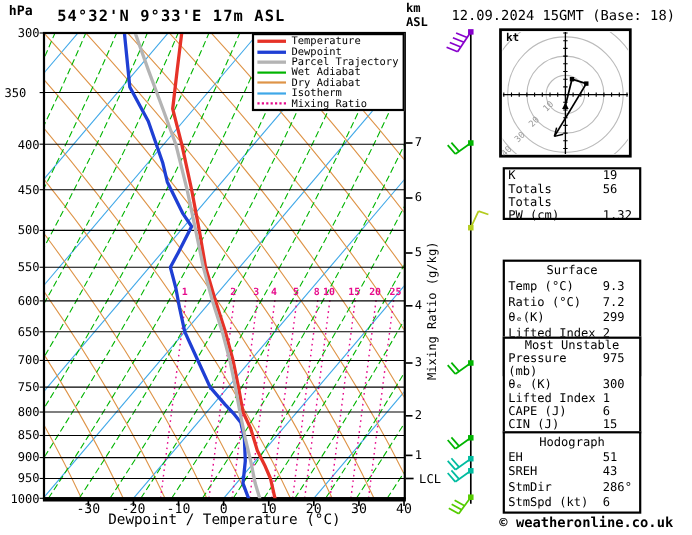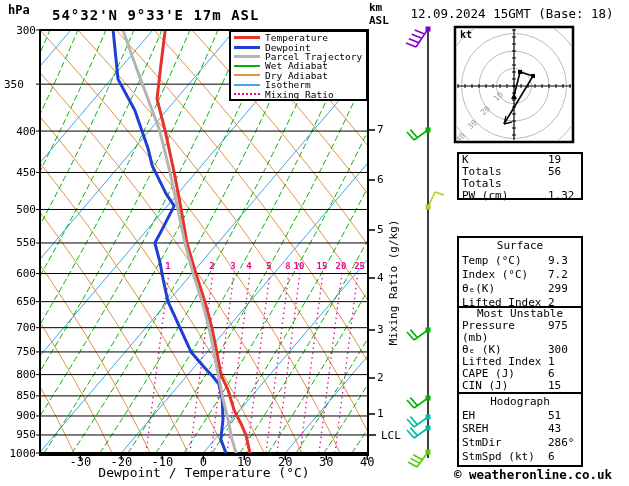--- a/index.html
+++ b/index.html
@@ -349,21 +349,21 @@
       </div>
   </div>
 
   <div class="pbox" style="top:208px;height:106px;margin-top:28px;">
     <div class="phead">Surface</div>
     <div class="prow">
         <span class="lab">Temp (°C)</span>
         <span class="val">9.3</span>
       </div>
     <div class="prow">
-        <span class="lab">Index (°C)</span>
+        <span class="lab">Ratio (°C)</span>
         <span class="val">7.2</span>
       </div>
     <div class="prow">
         <span class="lab">θₑ(K)</span>
         <span class="val">299</span>
       </div>
     <div class="prow">
         <span class="lab">Lifted Index</span>
         <span class="val">2</span>
       </div>

